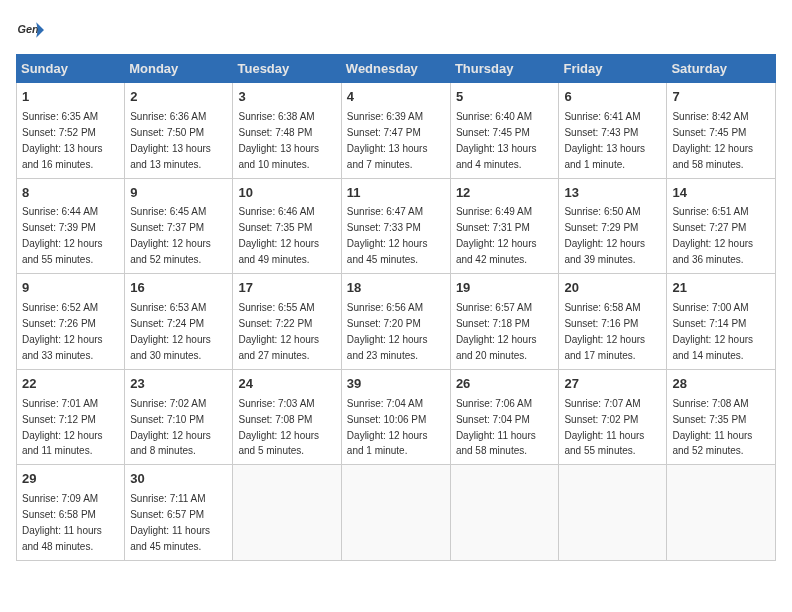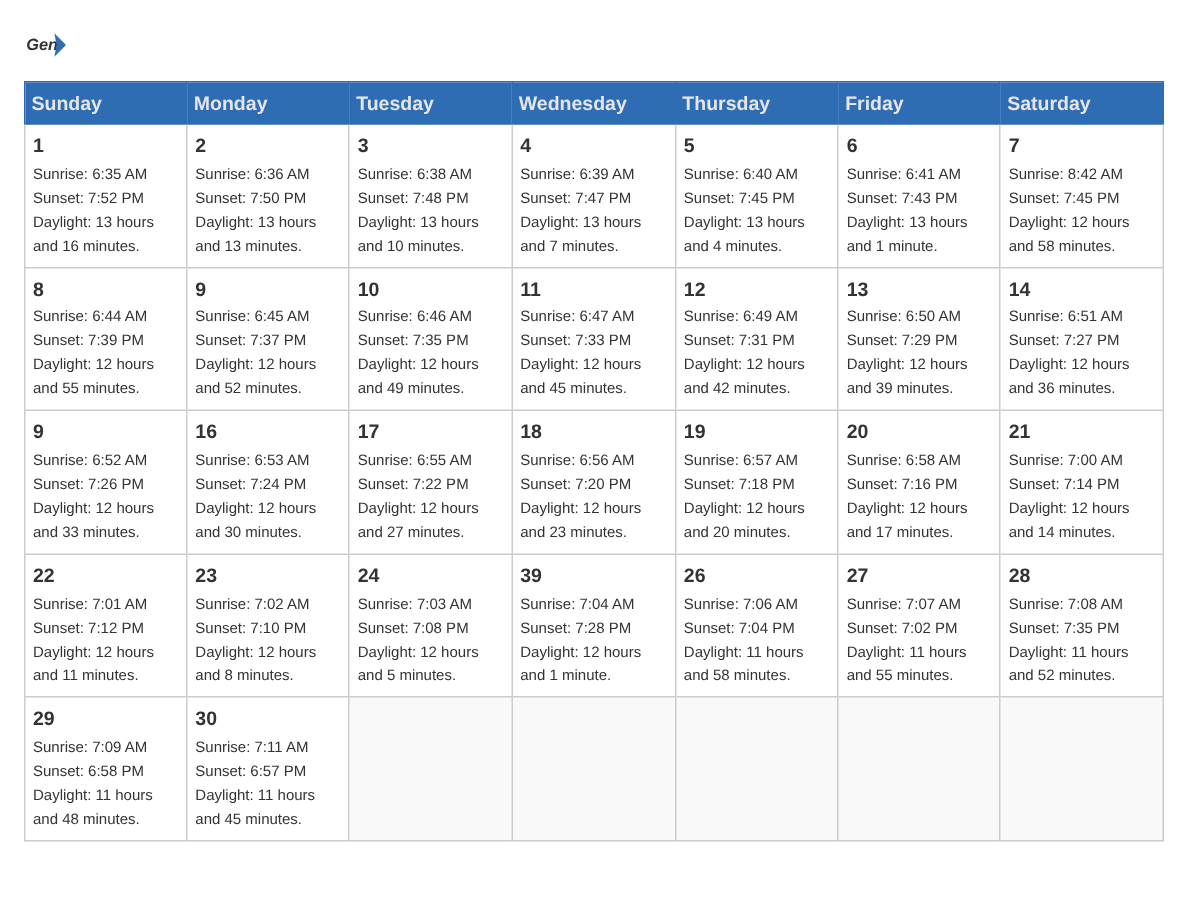--- a/index.html
+++ b/index.html
@@ -264,21 +264,21 @@
       </td>
         <td>
         <span class="day-num">24</span>
         <span class="day-info">Sunrise: 7:03 AM</span><br>
         <span class="day-info">Sunset: 7:08 PM</span><br>
         <span class="day-info">Daylight: 12 hours and 5 minutes.</span>
       </td>
         <td>
         <span class="day-num">39</span>
         <span class="day-info">Sunrise: 7:04 AM</span><br>
-        <span class="day-info">Sunset: 7:28 PM</span><br>
+        <span class="day-info">Sunset: 10:06 PM</span><br>
         <span class="day-info">Daylight: 12 hours and 1 minute.</span>
       </td>
         <td>
         <span class="day-num">26</span>
         <span class="day-info">Sunrise: 7:06 AM</span><br>
         <span class="day-info">Sunset: 7:04 PM</span><br>
         <span class="day-info">Daylight: 11 hours and 58 minutes.</span>
       </td>
         <td>
         <span class="day-num">27</span>

